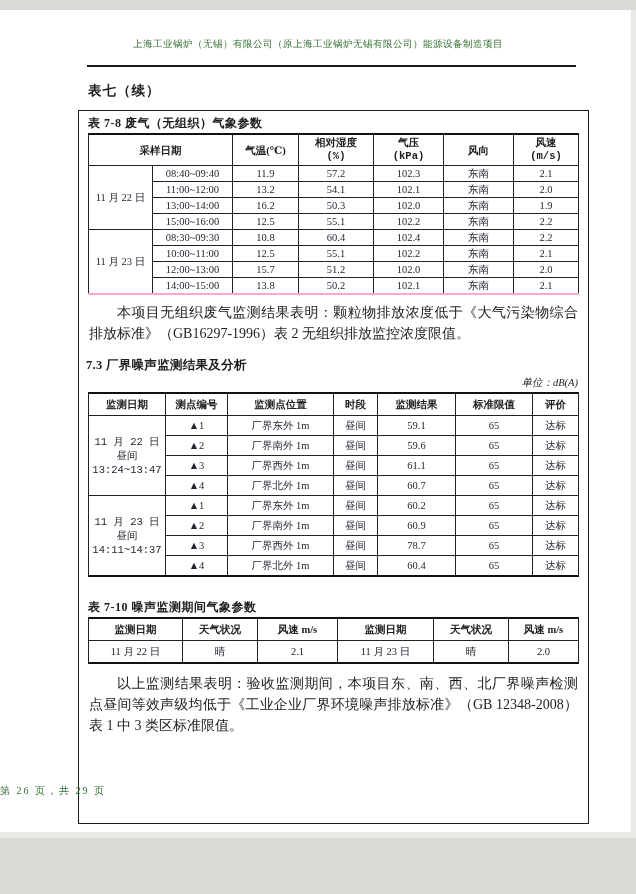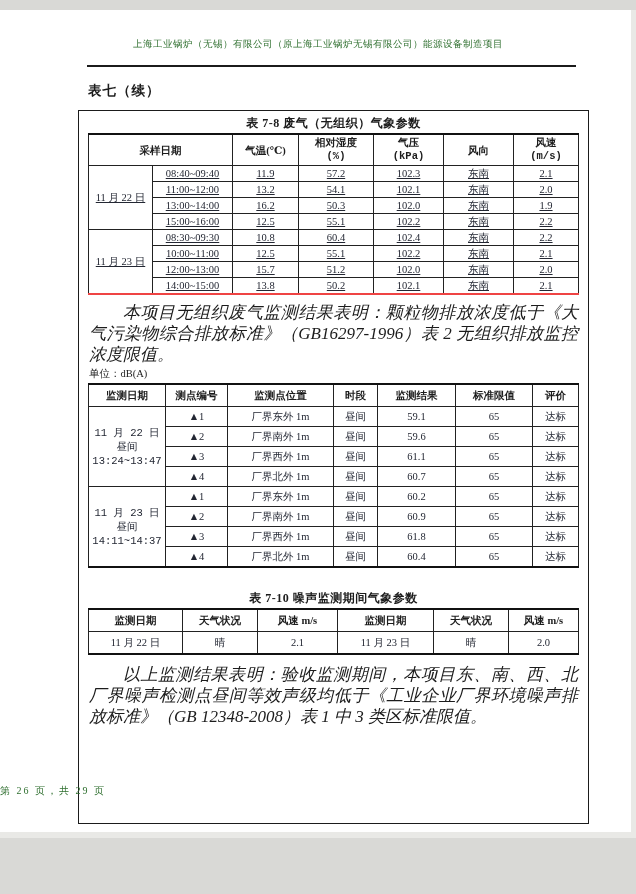--- a/index.html
+++ b/index.html
@@ -13,44 +13,44 @@
   .hdr{
     position:absolute;top:28px;left:0;width:100%;text-align:center;
     font-size:9.5px;letter-spacing:.5px;color:#2f6f2f;
   }
   .hdr-rule{position:absolute;top:55px;left:87px;width:489px;height:2px;background:#1b1b1b;}
   .doc-title{position:absolute;top:72px;left:88px;font-size:13.5px;font-weight:bold;letter-spacing:1px;}
   .outer-box{
     position:absolute;top:100px;left:78px;width:511px;height:714px;
     border:1.5px solid #1b1b1b;box-sizing:border-box;padding:0 9px;
   }
-  .tbl-title{text-align:center;font-size:12px;font-weight:bold;margin-top:4px;letter-spacing:.5px;}
+  .tbl-title{text-align:left;font-size:12px;font-weight:bold;margin-top:4px;letter-spacing:.5px;}
   table{border-collapse:collapse;table-layout:fixed;width:490px;margin:1px auto 0;}
   th,td{
     border:1px solid #222;text-align:center;vertical-align:middle;
     font-size:10.5px;padding:0;overflow:hidden;color:#232733;
   }
   th{font-weight:bold;color:#1c1c1c;}
-  .t78{border-top:2px solid #111;border-bottom:2px solid #ef4444;}
+  .t78{border-top:2px solid #111;border-bottom:2px solid #f9a8d4;}
   .t79{border-top:2px solid #111;border-bottom:2px solid #111;margin-top:2px;}
   .t710{border-top:2px solid #111;border-bottom:2px solid #111;margin-top:1px;}
   .t78 th{height:30px;line-height:13px;}
-  .t78 td{height:15px;line-height:13px;text-decoration:underline;}
+  .t78 td{height:15px;line-height:13px;}
   .t79 th{height:21px;}
   .t79 td{height:19px;line-height:13px;}
   .t79 .datecell{font-size:10.5px;line-height:14px;}
   .t710 th{height:21px;}
   .t710 td{height:21px;}
   .pre{white-space:pre-line;font-family:Liberation Mono, monospace;}
   .para{
-    font-size:17px;line-height:21px;margin:7px 1px 0;text-indent:2em;
-    text-align:justify;color:#1c1c1c;font-style:italic;
+    font-size:14px;line-height:21px;margin:7px 1px 0;text-indent:2em;
+    text-align:justify;color:#1c1c1c;
   }
   .sec-heading{font-size:12.5px;font-weight:bold;margin:13px 0 0 -2px;letter-spacing:.3px;}
-  .unit-label{text-align:left;font-size:10.5px;margin:2px 1px 0;}
+  .unit-label{text-align:right;font-size:10.5px;margin:2px 1px 0;font-style:italic;}
   .gap-lg{margin-top:22px;}
   .footer{
     position:absolute;bottom:40px;left:0;width:100%;text-align:left;
     font-size:10px;color:#2f6f2f;letter-spacing:2px;
   }
 </style>
 </head>
 <body>
 
 <div class="page">
@@ -152,20 +152,21 @@
           <td>50.2</td>
           <td>102.1</td>
           <td>东南</td>
           <td>2.1</td>
         </tr>
       </tbody>
     </table>
 
     <p class="para">本项目无组织废气监测结果表明：颗粒物排放浓度低于《大气污染物综合排放标准》（GB16297-1996）表 2 无组织排放监控浓度限值。</p>
 
+    <div class="sec-heading">7.3 厂界噪声监测结果及分析</div>
 
     <div class="unit-label">单位：dB(A)</div>
     <table class="t79">
       <colgroup>
         <col style="width:77px">
           <col style="width:62px">
           <col style="width:106px">
         <col style="width:44px">
           <col style="width:78px">
           <col style="width:77px">
@@ -234,21 +235,21 @@
           <td>厂界南外 1m</td>
           <td>昼间</td>
           <td>60.9</td>
           <td>65</td>
           <td>达标</td>
         </tr>
         <tr>
           <td>▲3</td>
           <td>厂界西外 1m</td>
           <td>昼间</td>
-          <td>61.8</td>
+          <td>78.7</td>
           <td>65</td>
           <td>达标</td>
         </tr>
         <tr>
           <td>▲4</td>
           <td>厂界北外 1m</td>
           <td>昼间</td>
           <td>60.4</td>
           <td>65</td>
           <td>达标</td>

